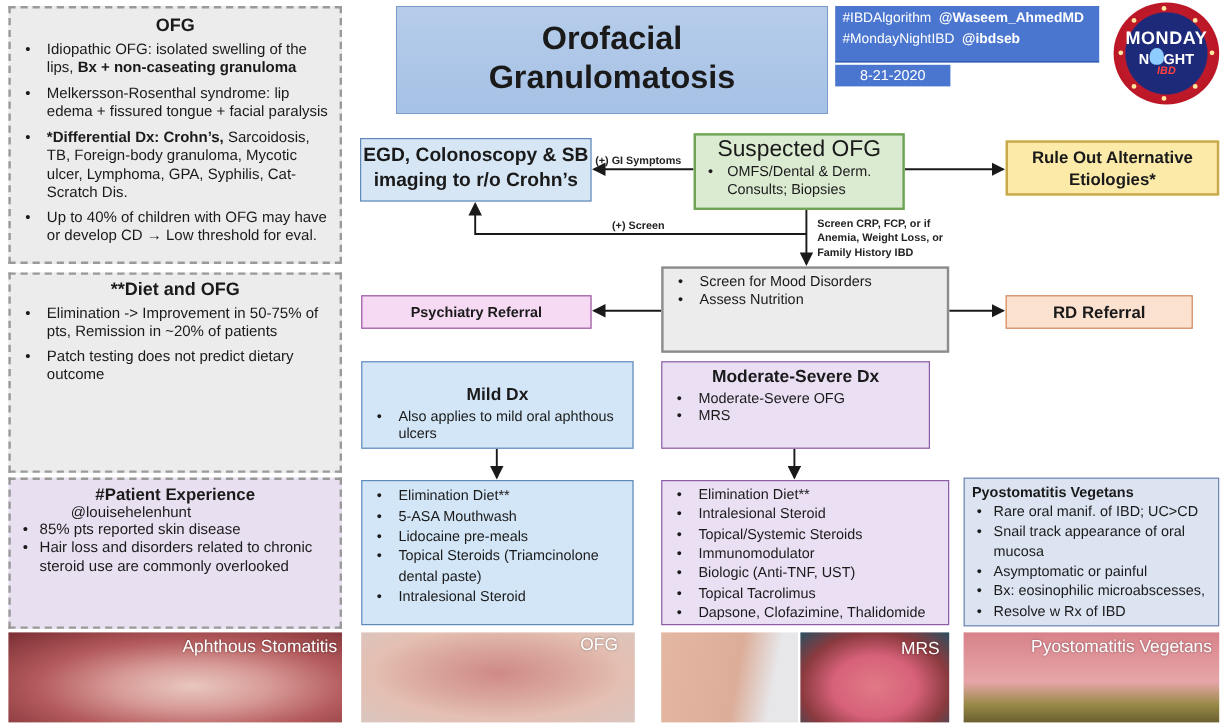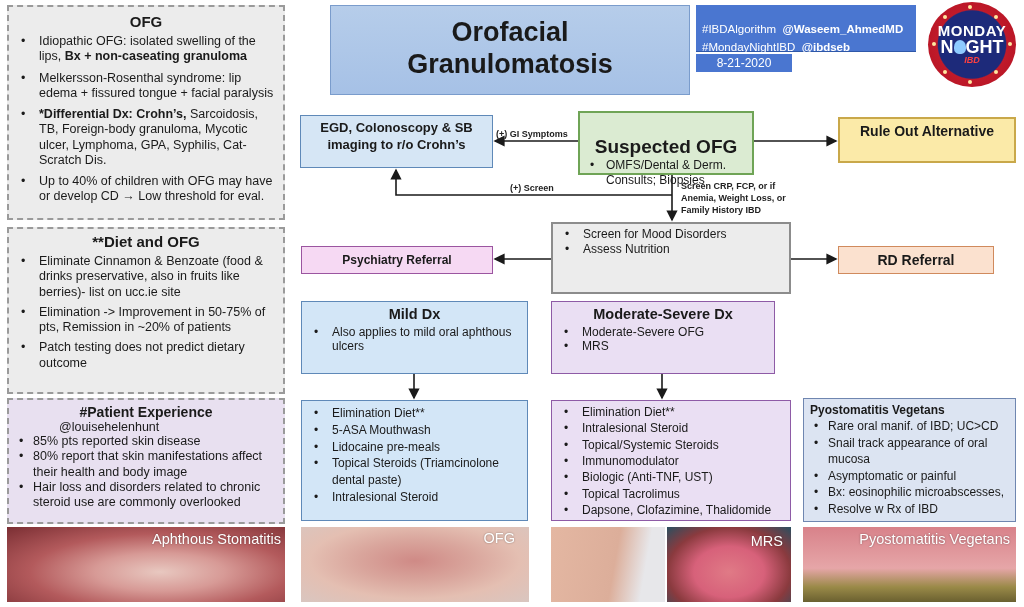--- a/index.html
+++ b/index.html
@@ -21,44 +21,44 @@
   .panel-title { text-align: center; font-weight: bold; font-size: 15px; margin-bottom: 4px; }
   #ofg-panel ul.bl li { margin-bottom: 6px; }
   #diet-panel ul.bl li { margin-bottom: 5px; }
   #patient-panel .panel-title { font-size: 14px; margin-bottom: 0; }
   .handle { padding-left: 44px; }
 
   
   #title-box { left: 330px; top: 5px; width: 360px; height: 90px; background: linear-gradient(#b6cdea, #a6c1e6); border: 1px solid #7a9ccc; text-align: center; font-weight: bold; font-size: 27px; line-height: 1.2; padding-top: 10px; }
 
   
-  #tag-box { left: 696px; top: 5px; width: 220px; height: 47px; background: #4a76d0; color: #fff; font-size: 11.5px; padding: 16px 6px; line-height: 1.55; border-bottom: 1px solid #2e57a8; }
+  #tag-box { left: 696px; top: 5px; width: 220px; height: 47px; background: #4a76d0; color: #fff; font-size: 11.5px; padding: 2px 6px; line-height: 1.55; border-bottom: 1px solid #2e57a8; }
   #date-box { left: 696px; top: 54px; width: 96px; height: 18px; background: #4a76d0; color: #fff; font-size: 12px; text-align: center; line-height: 18px; }
 
   
   #logo { left: 928px; top: 2px; width: 88px; height: 85px; border-radius: 50%; background: radial-gradient(circle, #1d2a7a 55%, #c01a2a 57%, #b01020 100%); display: flex; flex-direction: column; align-items: center; justify-content: center; color: #fff; font-weight: bold; }
   #logo .l1 { font-size: 15px; letter-spacing: 0.5px; line-height: 1.0; }
-  #logo .l2 { font-size: 18px; line-height: 1.0; }
+  #logo .l2 { font-size: 12px; line-height: 1.0; }
   #logo .l3 { font-size: 9px; color: #ff4040; font-style: italic; line-height: 1.1; }
   .bulb { display: inline-block; width: 12px; height: 14px; background: #8ecbff; border-radius: 50% 50% 40% 40%; vertical-align: -1px; }
   .logo-dot { position: absolute; width: 4px; height: 4px; border-radius: 50%; background: #ffe8a0; }
 
   
-  #egd-box { left: 300px; top: 115px; width: 193px; height: 53px; background: #d6e6f5; border: 1px solid #5f89b8; text-align: center; font-weight: bold; font-size: 13px; line-height: 1.3; padding-top: 4px; }
+  #egd-box { left: 300px; top: 115px; width: 193px; height: 53px; background: #d6e6f5; border: 1px solid #5f89b8; text-align: center; font-weight: bold; font-size: 16px; line-height: 1.3; padding-top: 4px; }
   #suspected-box { left: 578px; top: 111px; width: 176px; height: 64px; background: #dbebd2; border: 2px solid #6fa456; padding: 2px 4px; font-size: 12px; }
-  #suspected-box .bt { font-size: 19px; font-weight: bold; text-align: center; line-height: 1.1; margin-top: 22px; }
+  #suspected-box .bt { font-size: 19px; font-weight: normal; text-align: center; line-height: 1.1; }
   #suspected-box ul.bl li { padding-left: 22px; }
   #ruleout-box { left: 838px; top: 117px; width: 178px; height: 46px; background: #fbeaa8; border: 2px solid #c9a84a; text-align: center; font-weight: bold; font-size: 14px; line-height: 1.3; padding-top: 3px; }
 
   #confirmed-box { left: 551px; top: 222px; width: 240px; height: 72px; background: #ececec; border: 2px solid #8c8c8c; padding: 3px 6px; font-size: 12px; }
   #confirmed-box .bt { font-size: 19px; font-weight: bold; text-align: center; line-height: 1.2; margin-bottom: 2px; }
   #psych-box { left: 301px; top: 246px; width: 192px; height: 28px; background: #f6d9f3; border: 1px solid #9b55a0; text-align: center; font-weight: bold; font-size: 12px; line-height: 26px; }
   #rd-box { left: 838px; top: 246px; width: 156px; height: 28px; background: #fbe1cf; border: 1px solid #d08a5d; text-align: center; font-weight: bold; font-size: 14px; line-height: 26px; }
 
-  #mild-box { left: 301px; top: 301px; width: 227px; height: 73px; background: #d3e6f7; border: 1px solid #5f89b8; padding: 3px 6px; font-size: 12px; }
+  #mild-box { left: 301px; top: 301px; width: 227px; height: 73px; background: #d3e6f7; border: 1px solid #5f89b8; padding: 18px 6px; font-size: 12px; }
   #mod-box { left: 551px; top: 301px; width: 224px; height: 73px; background: #eadff3; border: 1px solid #8e5ba6; padding: 3px 6px; font-size: 12px; }
   .dx-title { text-align: center; font-weight: bold; font-size: 14.5px; line-height: 1.3; margin-bottom: 1px; }
 
   #mild-rx { left: 301px; top: 400px; width: 227px; height: 121px; background: #d3e6f7; border: 1px solid #5f89b8; padding: 4px 6px; font-size: 12px; }
   #mod-rx { left: 551px; top: 400px; width: 240px; height: 121px; background: #eadff3; border: 1px solid #8e5ba6; padding: 3px 6px; font-size: 12px; }
   #mild-rx ul.bl li, #mod-rx ul.bl li { line-height: 1.4; }
   #mod-rx ul.bl li { line-height: 1.36; }
 
   #pv-box { left: 803px; top: 398px; width: 213px; height: 124px; background: #dce4f2; border: 1px solid #6f86b0; padding: 4px 6px; font-size: 12px; }
   #pv-box .pvt { font-weight: bold; font-size: 12px; margin-bottom: 1px; }
@@ -86,32 +86,30 @@
     <li><span>Idiopathic OFG: isolated swelling of the lips, </span><b>Bx + non-caseating granuloma</b></li>
     <li><span>Melkersson-Rosenthal syndrome: lip edema + fissured tongue + facial paralysis</span></li>
     <li><b>*Differential Dx: Crohn’s,</b><span> Sarcoidosis, TB, Foreign-body granuloma, Mycotic ulcer, Lymphoma, GPA, Syphilis, Cat-Scratch Dis.</span></li>
     <li><span>Up to 40% of children with OFG may have or develop CD → Low threshold for eval.</span></li>
   </ul>
 </div>
 
 <div id="diet-panel" class="box dash">
   <div class="panel-title">**Diet and OFG</div>
   <ul class="bl">
-    <li>Eliminate Cinnamon &amp; Benzoate (food &amp; drinks preservative, also in fruits like berries)- list on ucc.ie site</li>
     <li>Elimination -&gt; Improvement in 50-75% of pts, Remission in ~20% of patients</li>
     <li>Patch testing does not predict dietary outcome</li>
   </ul>
 </div>
 
 <div id="patient-panel" class="box dash">
   <div class="panel-title">#Patient Experience</div>
   <div class="handle">@louisehelenhunt</div>
   <ul class="bl tight">
     <li>85% pts reported skin disease</li>
-    <li>80% report that skin manifestations affect their health and body image</li>
     <li>Hair loss and disorders related to chronic steroid use are commonly overlooked</li>
   </ul>
 </div>
 
 <div id="title-box" class="box">
   <div>Orofacial</div>
   <div>Granulomatosis</div>
 </div>
 
 <div id="tag-box" class="box">
@@ -173,20 +171,21 @@
 
 <div id="suspected-box" class="box">
   <div class="bt">Suspected OFG</div>
   <ul class="bl">
     <li>OMFS/Dental &amp; Derm. Consults; Biopsies</li>
   </ul>
 </div>
 
 <div id="ruleout-box" class="box">
   <div>Rule Out Alternative</div>
+  <div>Etiologies*</div>
 </div>
 
 <div id="confirmed-box" class="box">
   <ul class="bl">
     <li>Screen for Mood Disorders</li>
     <li>Assess Nutrition</li>
   </ul>
 </div>
 
 <div id="psych-box" class="box">Psychiatry Referral</div>

